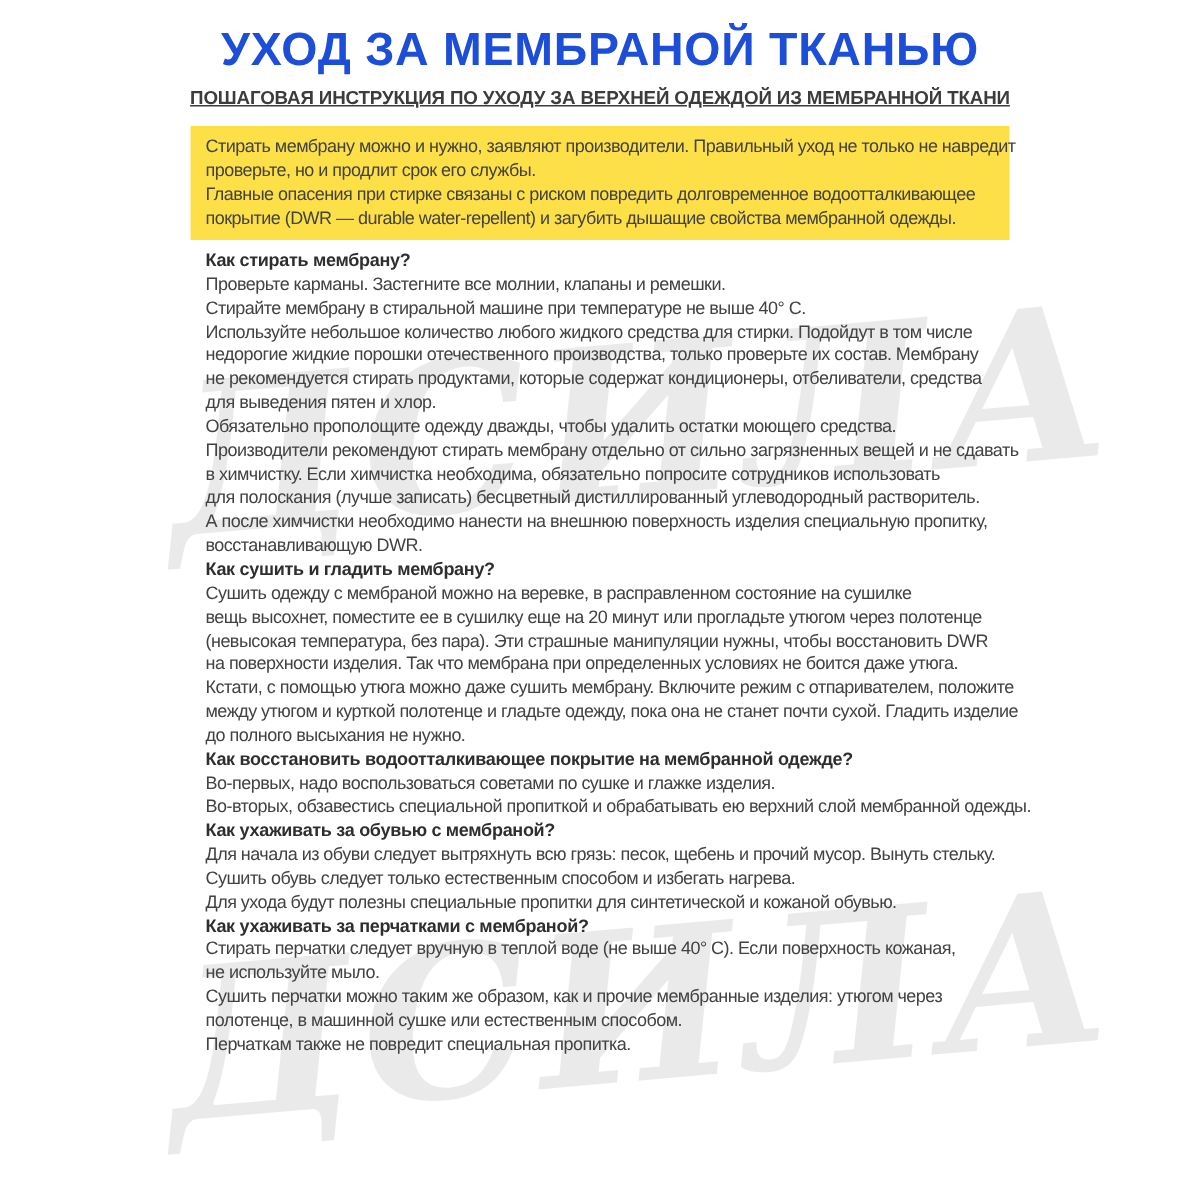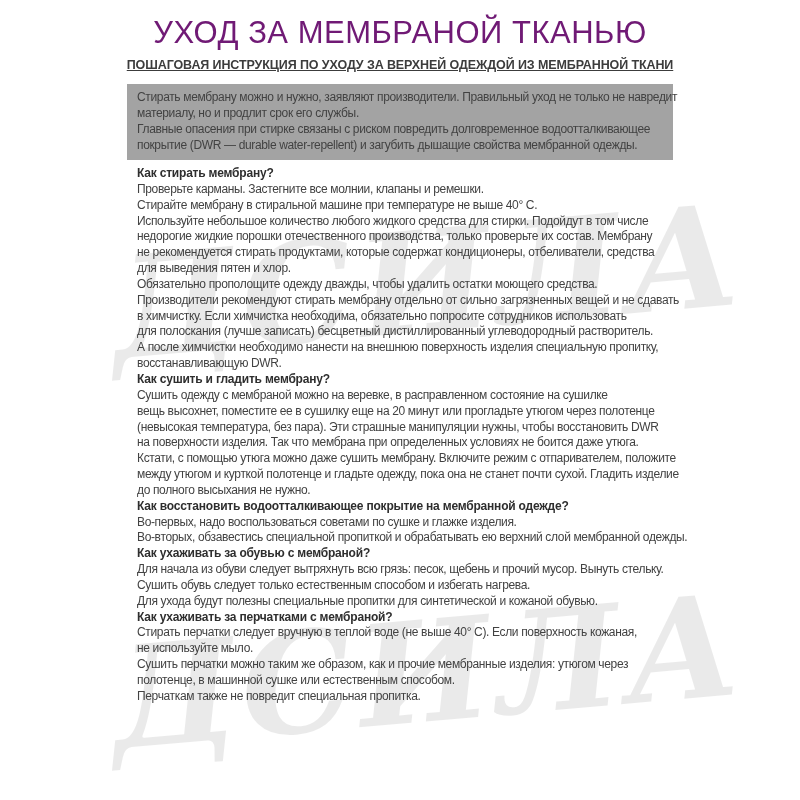--- a/index.html
+++ b/index.html
@@ -23,36 +23,36 @@
     opacity:0.08;
     transform:rotate(-5deg);
     white-space:nowrap;
     user-select:none;
   }
   .wm1 { left:110px; top:200px; }
   .wm2 { left:110px; top:590px; }
   .title {
     position:absolute; top:15px; left:0; right:0;
     text-align:center;
-    font-size:31px; font-weight:normal;
+    font-size:31px; font-weight:bold;
     letter-spacing:0.5px;
-    color:#701a75;
+    color:#1d4ed8;
   }
   .subtitle {
     position:absolute; top:58px; left:0; right:0;
     text-align:center;
     font-size:12.5px; font-weight:bold;
     letter-spacing:-0.1px;
     color:#3c3c3c;
     text-decoration:underline;
   }
   .intro-box {
     position:absolute; left:127px; top:84px;
     width:526px;
-    background:#a3a3a3;
+    background:#fde047;
     padding:6px 10px 7px 10px;
   }
   .content {
     position:absolute; left:137px; top:166px;
     width:536px;
   }
   .line {
     font-size:12px;
     line-height:15.85px;
     letter-spacing:-0.35px;
@@ -69,21 +69,21 @@
 <body>
 
 <div class="wm wm1">ДСИЛА</div>
 <div class="wm wm2">ДСИЛА</div>
 
 <div class="page">
   <div class="title">УХОД ЗА МЕМБРАНОЙ ТКАНЬЮ</div>
   <div class="subtitle">ПОШАГОВАЯ ИНСТРУКЦИЯ ПО УХОДУ ЗА ВЕРХНЕЙ ОДЕЖДОЙ ИЗ МЕМБРАННОЙ ТКАНИ</div>
   <div class="intro-box">
       <div class="line">Стирать мембрану можно и нужно, заявляют производители. Правильный уход не только не навредит</div>
-      <div class="line">материалу, но и продлит срок его службы.</div>
+      <div class="line">проверьте, но и продлит срок его службы.</div>
       <div class="line">Главные опасения при стирке связаны с риском повредить долговременное водоотталкивающее</div>
       <div class="line">покрытие (DWR — durable water-repellent) и загубить дышащие свойства мембранной одежды.</div>
     </div>
   <div class="content">
       <div class="line heading">Как стирать мембрану?</div>
       <div class="line">Проверьте карманы. Застегните все молнии, клапаны и ремешки.</div>
       <div class="line">Стирайте мембрану в стиральной машине при температуре не выше 40° С.</div>
       <div class="line">Используйте небольшое количество любого жидкого средства для стирки. Подойдут в том числе</div>
       <div class="line">недорогие жидкие порошки отечественного производства, только проверьте их состав. Мембрану</div>
       <div class="line">не рекомендуется стирать продуктами, которые содержат кондиционеры, отбеливатели, средства</div>

